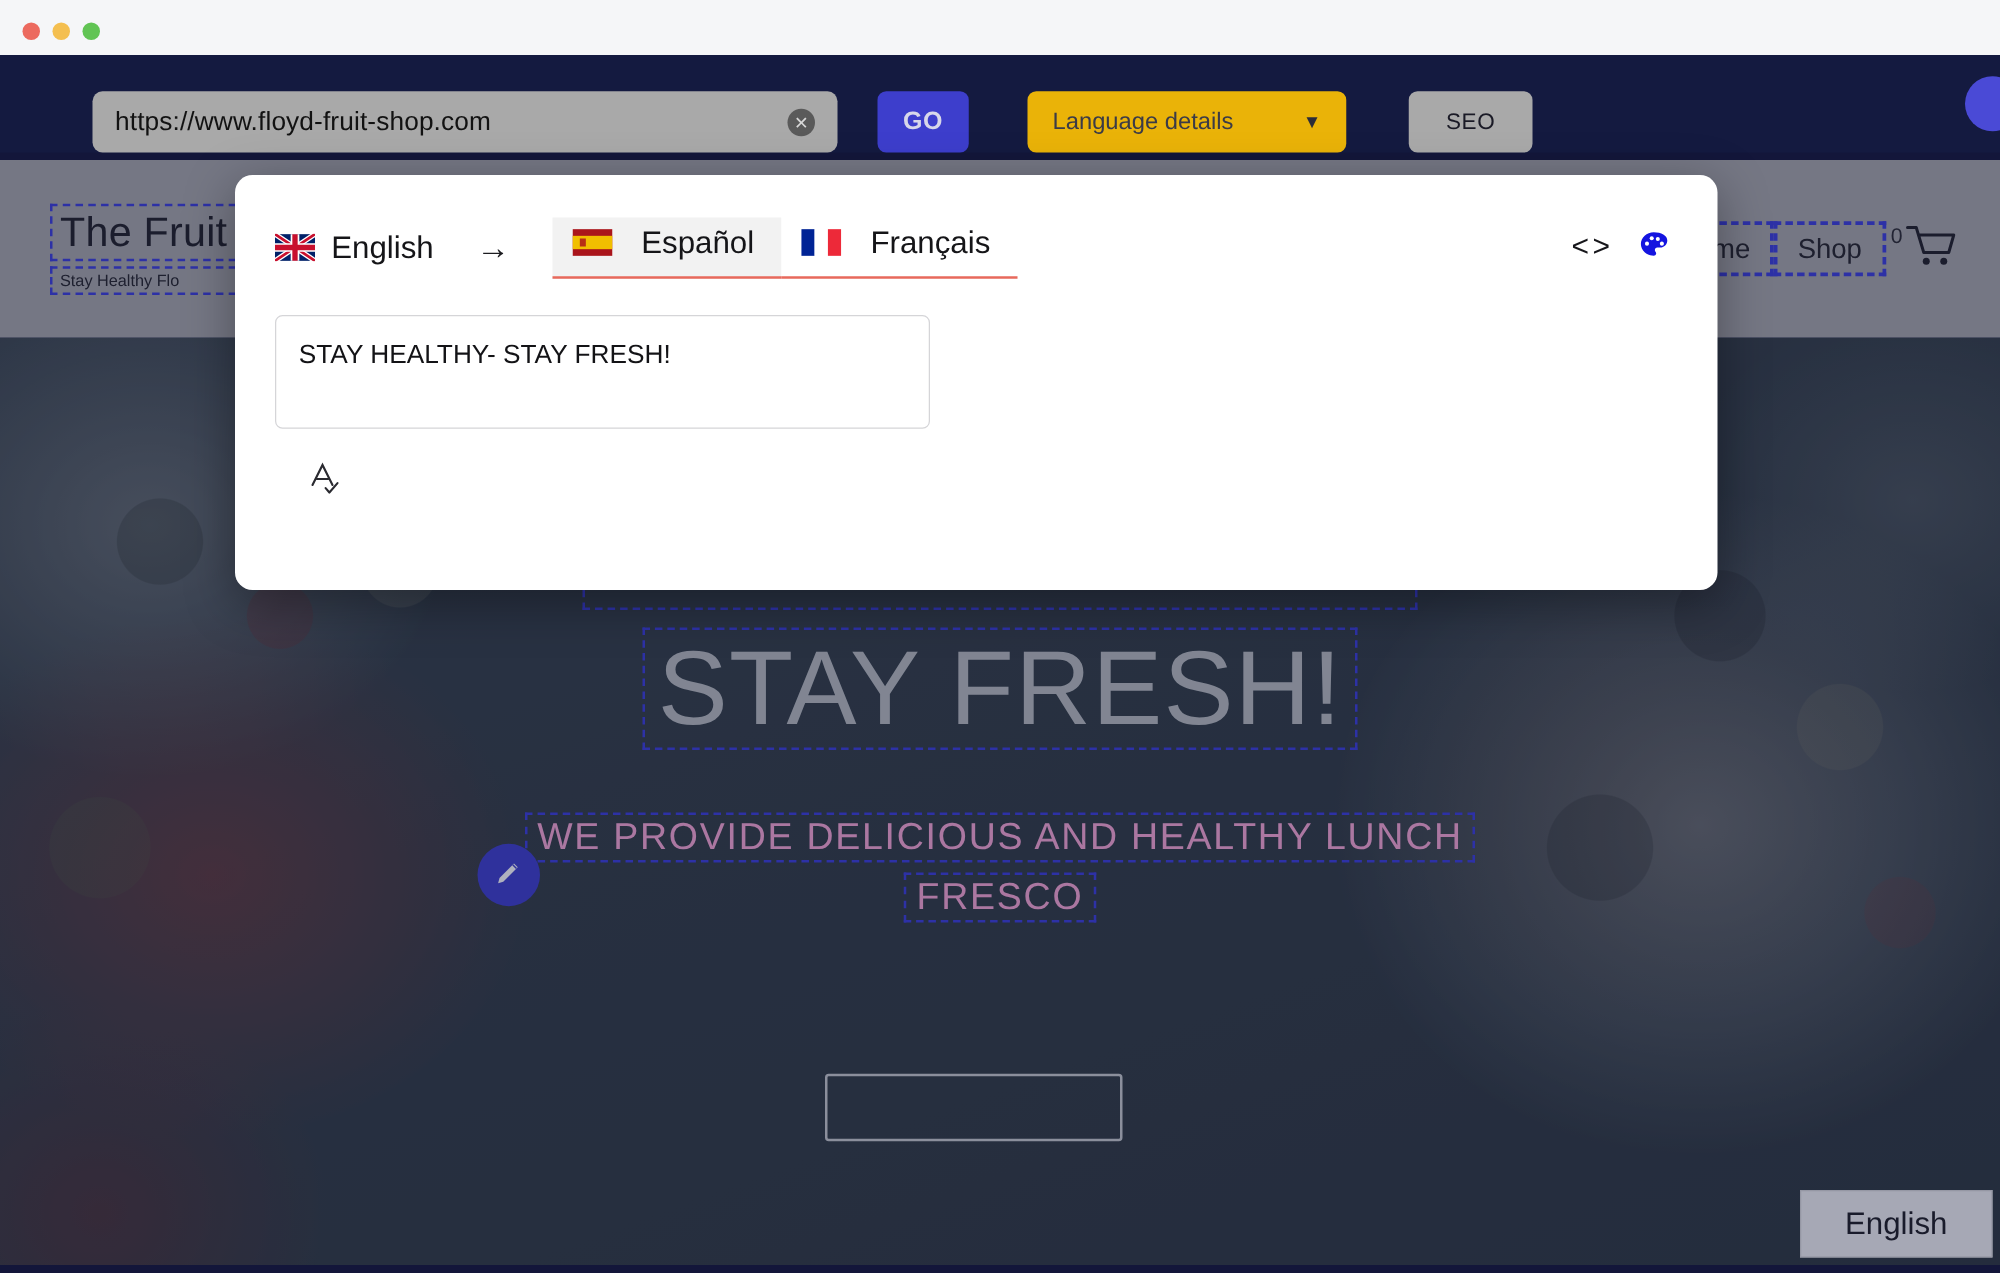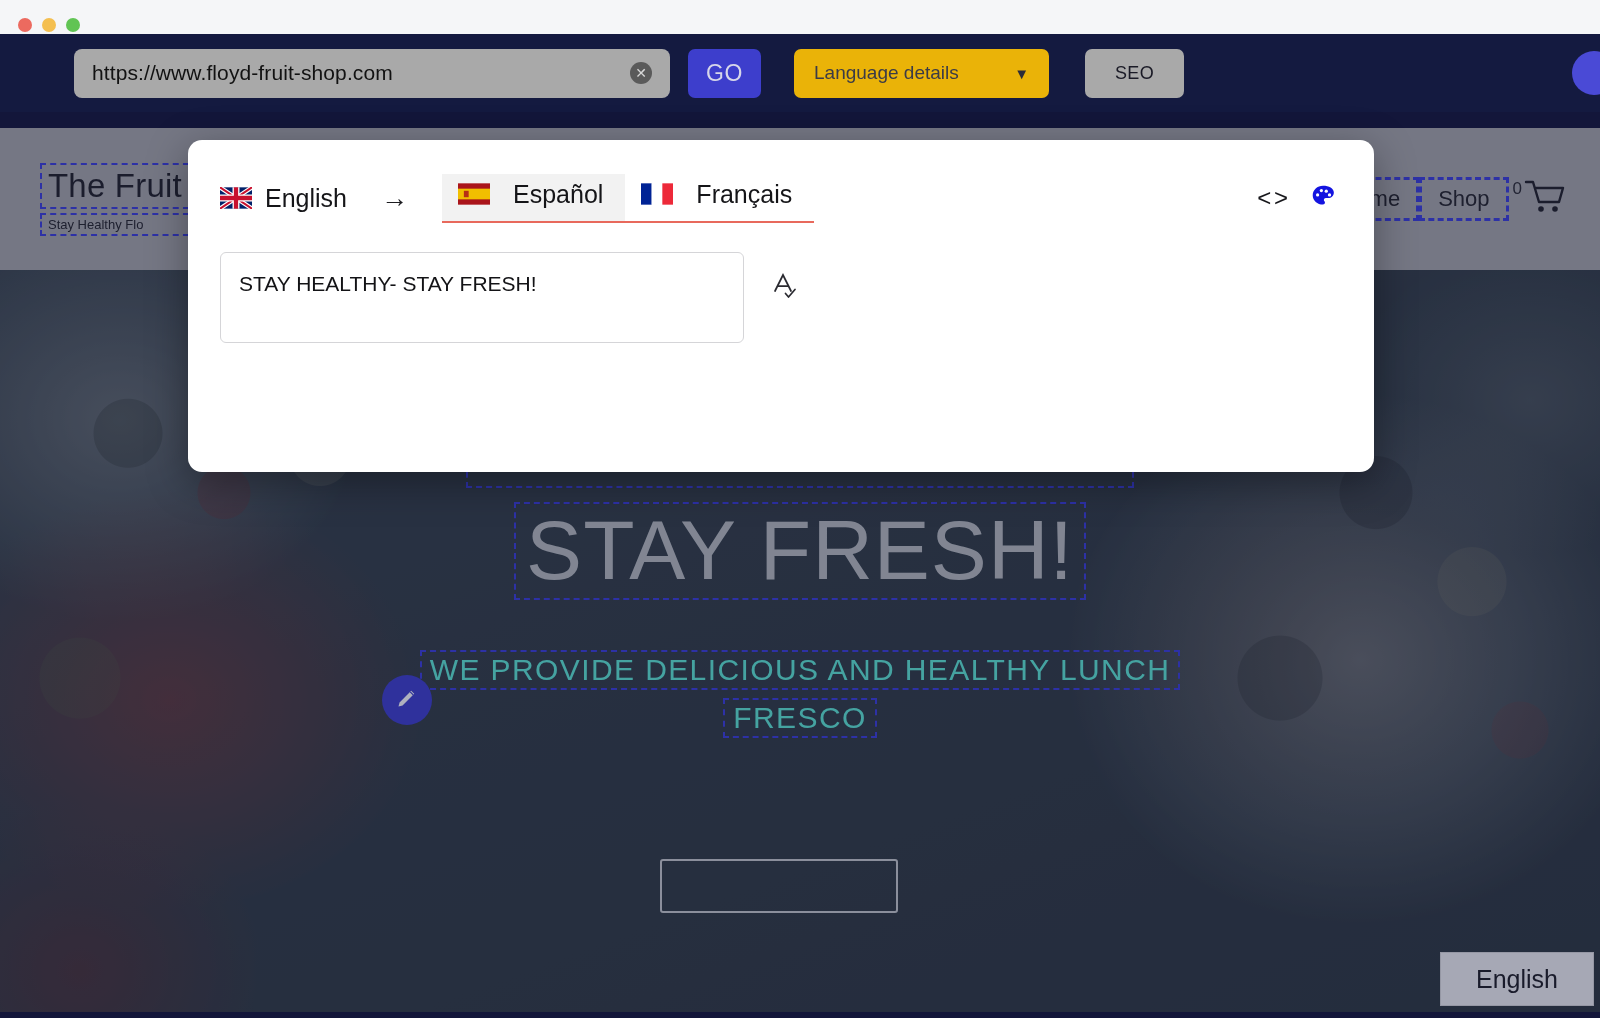--- a/index.html
+++ b/index.html
@@ -17,42 +17,43 @@
     background: #f5f6f8; display: flex; align-items: center; padding-left: 18px;
     border-bottom: 1px solid #e2e3e8;
   }
   .dot { width: 14px; height: 14px; border-radius: 50%; margin-right: 10px; }
   .dot.red { background: #ec6a5f; }
   .dot.yellow { background: #f4bf50; }
   .dot.green { background: #61c454; }
 
   
   .toolbar {
-    position: absolute; left: 0; top: 34px; width: 1600px; height: 78px;
-    background: #141a40; display: flex; align-items: center; padding: 0 0 0 74px;
-    gap: 0;
+    position: absolute; left: 0; top: 44px; width: 1600px; height: 78px;
+    background: #141a40; display: flex; align-items: flex-end; padding: 0 0 0 74px;
+    gap: 14px;
   }
   .urlbar {
     position: relative; width: 596px; height: 49px; background: #a9a9a9;
     border-radius: 8px; display: flex; align-items: center; padding: 0 18px;
   }
   .urlbar .url-text {
     font-size: 21px; color: #121212; letter-spacing: .1px; white-space: nowrap;
   }
   .clear-btn {
     position: absolute; right: 18px; top: 50%; transform: translateY(-50%);
     width: 22px; height: 22px; border-radius: 50%; background: #5a5a5a;
     display: flex; align-items: center; justify-content: center;
     color: #d8d8d8; font-size: 14px; line-height: 1; cursor: pointer;
   }
   .go-btn {
     margin-left: 18px; width: 73px; height: 49px; background: #3d3ecc;
-    border-radius: 7px; color: #d7d7ea; font-size: 23px; letter-spacing: .6px;
+    border-radius: 7px; color: #d7d7ea; font-size: 20px; letter-spacing: .6px;
     display: flex; align-items: center; justify-content: center; cursor: pointer;
     border: none;
+    font-weight: bold;
   }
   .lang-select {
     margin-left: 33px; width: 255px; height: 49px; background: #eab308;
     border-radius: 7px; display: flex; align-items: center; justify-content: space-between;
     padding: 0 20px; cursor: pointer;
   }
   .lang-select .ls-label { font-size: 19px; color: #3b3b47; }
   .chev { font-size: 15px; color: #2c2c38; }
   .seo-btn {
     margin-left: 36px; width: 99px; height: 49px; background: #a9a9a9;
@@ -132,21 +133,21 @@
   .hero-line {
     font-size: 84px; line-height: 1.07; color: #b9bdbd; letter-spacing: 1px;
     border: 2px dashed #3b3ddb; padding: 2px 10px; white-space: nowrap;
     font-weight: 400;
   }
   .hero-line.l2 { margin-top: 14px; }
   .hero-sub-wrap {
     margin-top: 50px; display: flex; flex-direction: column; align-items: center;
   }
   .hero-sub {
-    font-size: 30px; color: #5eead4; letter-spacing: 1.4px;
+    font-size: 30px; color: #f9a8d4; letter-spacing: 1.4px;
     border: 2px dashed #3b3ddb; padding: 1px 8px; white-space: nowrap;
   }
   .hero-sub.l2 { margin-top: 8px; }
   .hero-cta {
     position: absolute; left: 660px; top: 731px; width: 238px; height: 54px;
     border: 2px solid #c8cccc; border-radius: 3px; z-index: 3;
   }
 
   .edit-fab {
     position: absolute; left: 382px; top: 547px; width: 50px; height: 50px;
@@ -183,21 +184,21 @@
   }
   .tab.active { background: #f2f2f2; }
   .tab .lang-name { font-size: 25px; }
   .head-icons {
     margin-left: auto; display: flex; align-items: center; gap: 24px;
     padding-right: 6px;
   }
   .code-icon { font-size: 24px; color: #16161a; letter-spacing: -2px; cursor: pointer; }
 
   .fields {
-    display: flex; align-items: flex-start; gap: 1px; margin-top: 30px;
+    display: flex; align-items: flex-start; gap: 1px; margin-top: 30px; flex-direction: column;
   }
   .field-col { position: relative; }
   .field-col.src { width: 524px; }
   .field-col.dst { width: 524px; margin-left: 23px; }
   .textbox {
     width: 100%; height: 91px; border: 1px solid #d5d5d8; border-radius: 6px;
     background: #fff; padding: 17px 18px; font-size: 21px; color: #131316;
     font-family: "Liberation Sans", sans-serif; resize: none; outline: none;
     line-height: 1.3;
   }

